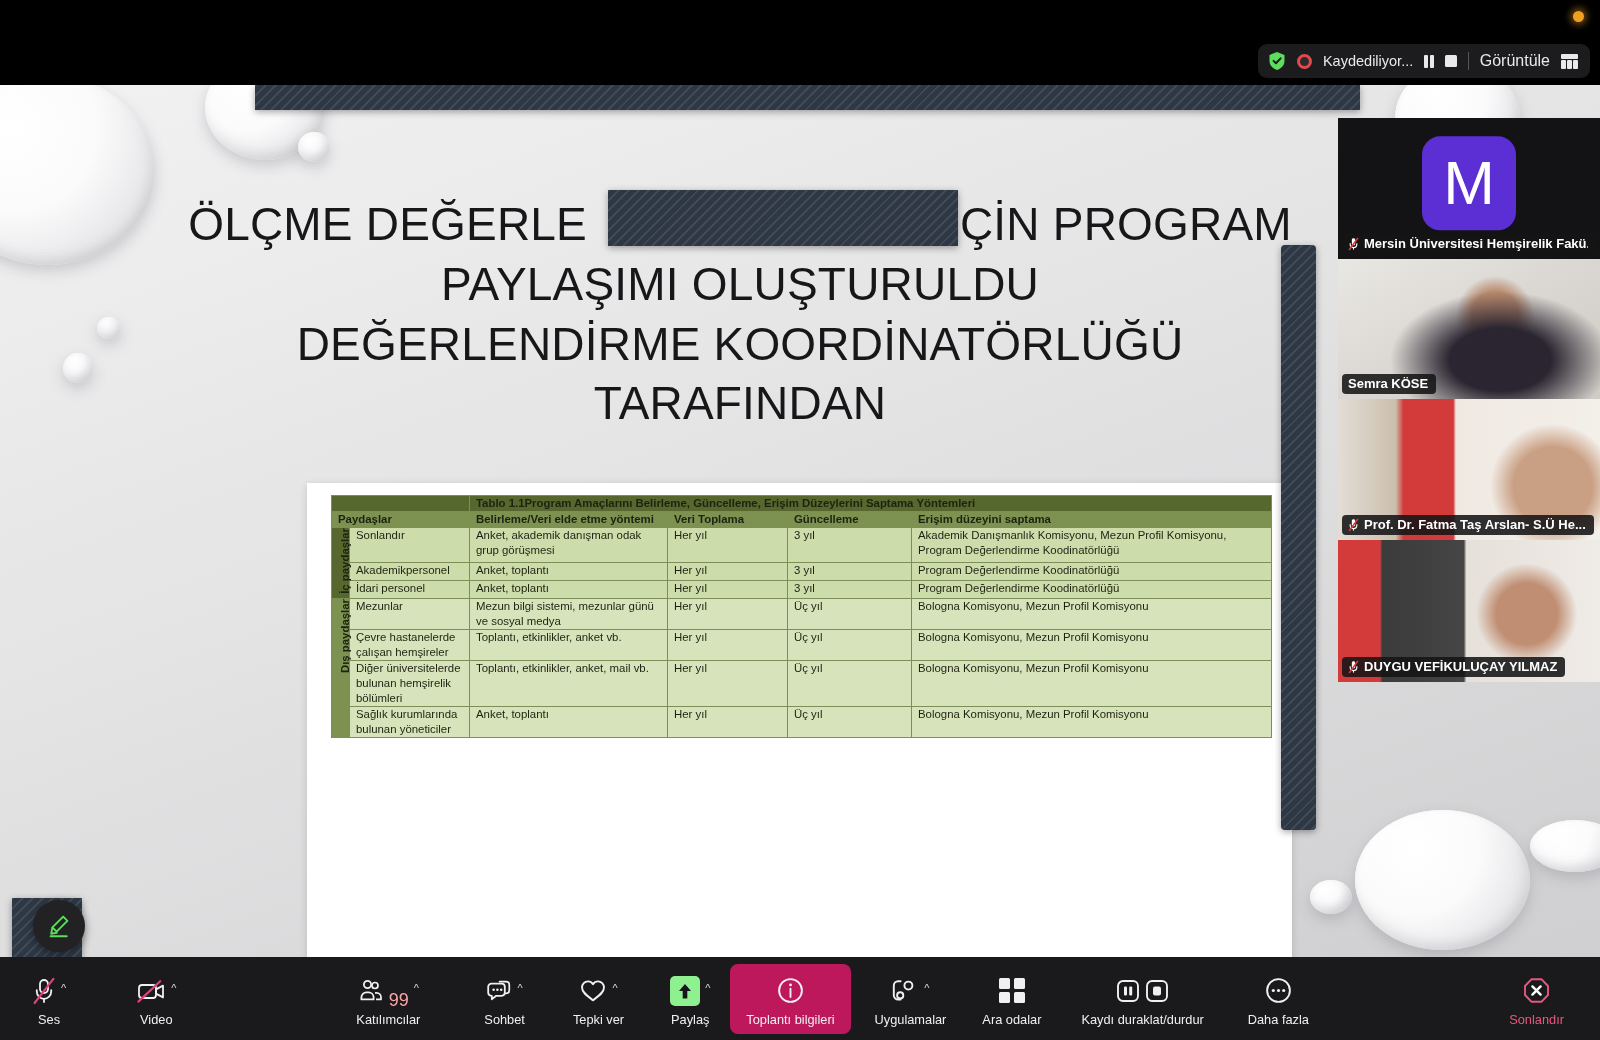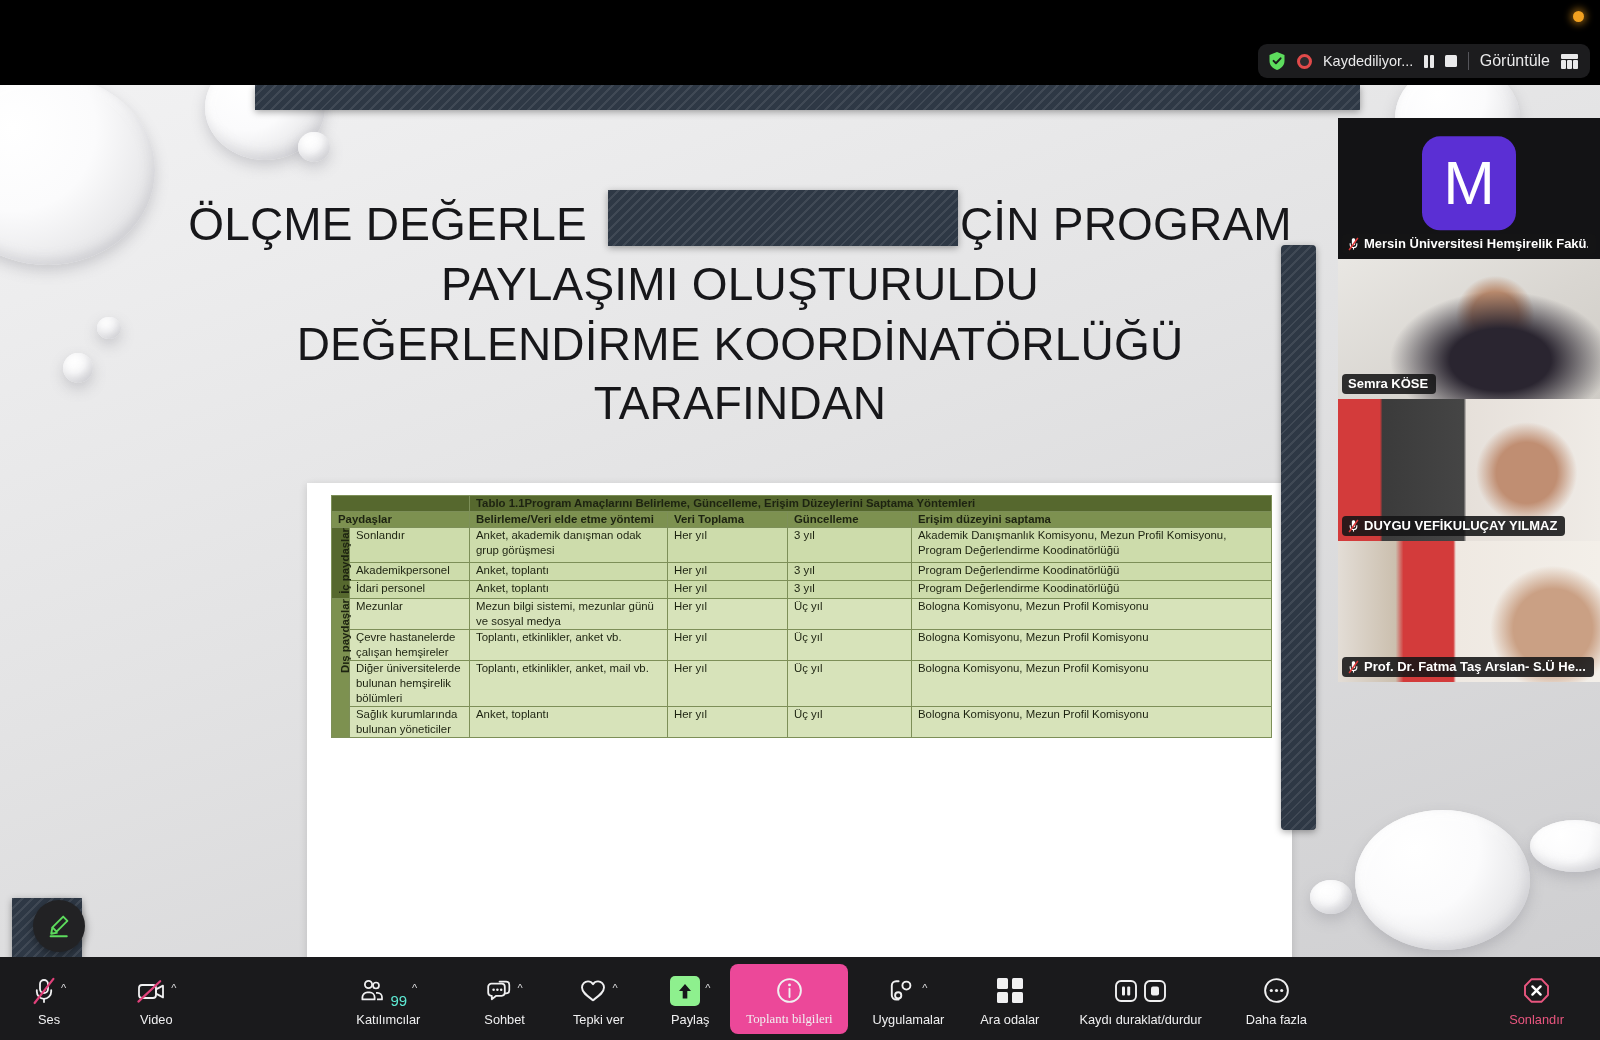--- a/index.html
+++ b/index.html
@@ -139,24 +139,24 @@
   .toolbar {
     position: absolute; left: 0; bottom: 0; width: 1600px; height: 83px;
     background: #1a1a1c; display: flex; align-items: center;
   }
   .tb-item {
     display: flex; flex-direction: column; align-items: center; justify-content: center;
     gap: 5px; height: 70px; color: #f0f0f1; position: relative;
     padding: 4px 6px 0; border-radius: 8px;
   }
   .tb-item .lbl { font-size: 12.8px; white-space: nowrap; }
-  .tb-item.active { background: #ec4899; font-family: Liberation Serif, serif; }
+  .tb-item.active { background: #be185d; }
   .tb-icorow { display: flex; align-items: center; gap: 5px; height: 32px; }
   .caret { font-size: 11px; color: #dcdcde; line-height: 1; transform: translateY(-2px); }
-  .count { font-size: 15px; color: #5eead4; margin-top: 20px; }
+  .count { font-size: 18px; color: #fca5a5; margin-top: 20px; }
   .end-label { color: #e9567f; }
 
   .pencil-fab {
     position: absolute; left: 33px; bottom: 88px; width: 52px; height: 52px;
     border-radius: 50%; background: #222224;
     display: flex; align-items: center; justify-content: center;
     box-shadow: 0 3px 10px rgba(0,0,0,.4);
   }
 </style>
 </head>
@@ -324,50 +324,50 @@
     <div class="ptile speaking" style="height:140px;">
       <div class="vidbg" style="background:
             radial-gradient(ellipse at 62% 72%, #2a2530 0%, #2a2530 22%, rgba(42,37,48,0) 48%),
             radial-gradient(circle at 60% 40%, #b98a6d 0%, #b98a6d 13%, rgba(185,138,109,0) 22%),
             linear-gradient(150deg,#e9e7e3 0%, #d9d6d1 55%, #cfccc6 100%);"></div>
       <div class="namebar">
         <span>Semra KÖSE</span>
       </div>
     </div>
 
+    <div class="ptile" style="height:141px;">
+      <div class="vidbg" style="background:
+            radial-gradient(circle at 82% 62%, #caa084 0%, #caa084 17%, rgba(202,160,132,0) 27%),
+            linear-gradient(90deg,#e3ddd6 0%, #cbbfae 22%, #d33b3b 25%, #d33b3b 44%, #efe9e2 45%, #f3efe9 100%);"></div>
+      <div class="namebar">
+        <svg class="mutemic" viewBox="0 0 12 16">
+          <path d="M6 1.3c1.1 0 1.9.8 1.9 1.9v4.4c0 1.1-.8 1.9-1.9 1.9s-1.9-.8-1.9-1.9V3.2c0-1.1.8-1.9 1.9-1.9z" fill="#fff"></path>
+          <path d="M2.2 7.1v1.1c0 2.1 1.7 3.8 3.8 3.8s3.8-1.7 3.8-3.8V7.1" stroke="#fff" stroke-width="1.3" fill="none"></path>
+          <path d="M6 12v2.4" stroke="#fff" stroke-width="1.3"></path>
+          <path d="M1 14.8 L11 1.2" stroke="#e03a3a" stroke-width="1.7"></path>
+        </svg>
+        <span>Prof. Dr. Fatma Taş Arslan- S.Ü He...</span>
+      </div>
+    </div>
+
     <div class="ptile" style="height:142px;">
       <div class="vidbg" style="background:
             radial-gradient(circle at 72% 52%, #c08e72 0%, #c08e72 15%, rgba(192,142,114,0) 25%),
             linear-gradient(90deg,#d33b3b 0%, #d33b3b 16%, #3b3b3b 17%, #454545 48%, #e6e0da 49%, #efebe6 100%);"></div>
       <div class="namebar">
         <svg class="mutemic" viewBox="0 0 12 16">
           <path d="M6 1.3c1.1 0 1.9.8 1.9 1.9v4.4c0 1.1-.8 1.9-1.9 1.9s-1.9-.8-1.9-1.9V3.2c0-1.1.8-1.9 1.9-1.9z" fill="#fff"></path>
           <path d="M2.2 7.1v1.1c0 2.1 1.7 3.8 3.8 3.8s3.8-1.7 3.8-3.8V7.1" stroke="#fff" stroke-width="1.3" fill="none"></path>
           <path d="M6 12v2.4" stroke="#fff" stroke-width="1.3"></path>
           <path d="M1 14.8 L11 1.2" stroke="#e03a3a" stroke-width="1.7"></path>
         </svg>
         <span>DUYGU VEFİKULUÇAY YILMAZ</span>
       </div>
     </div>
 
-    <div class="ptile" style="height:141px;">
-      <div class="vidbg" style="background:
-            radial-gradient(circle at 82% 62%, #caa084 0%, #caa084 17%, rgba(202,160,132,0) 27%),
-            linear-gradient(90deg,#e3ddd6 0%, #cbbfae 22%, #d33b3b 25%, #d33b3b 44%, #efe9e2 45%, #f3efe9 100%);"></div>
-      <div class="namebar">
-        <svg class="mutemic" viewBox="0 0 12 16">
-          <path d="M6 1.3c1.1 0 1.9.8 1.9 1.9v4.4c0 1.1-.8 1.9-1.9 1.9s-1.9-.8-1.9-1.9V3.2c0-1.1.8-1.9 1.9-1.9z" fill="#fff"></path>
-          <path d="M2.2 7.1v1.1c0 2.1 1.7 3.8 3.8 3.8s3.8-1.7 3.8-3.8V7.1" stroke="#fff" stroke-width="1.3" fill="none"></path>
-          <path d="M6 12v2.4" stroke="#fff" stroke-width="1.3"></path>
-          <path d="M1 14.8 L11 1.2" stroke="#e03a3a" stroke-width="1.7"></path>
-        </svg>
-        <span>Prof. Dr. Fatma Taş Arslan- S.Ü He...</span>
-      </div>
-    </div>
-
   </div>
 
   <div class="pencil-fab">
     <svg width="26" height="26" viewBox="0 0 26 26">
       <path d="M17.2 3.6 L21.4 7.8 L10.6 18.6 L6.4 14.4 Z" stroke="#5ddc5d" stroke-width="1.9" fill="none" stroke-linejoin="round"></path>
       <path d="M6.4 14.4 L5.2 20.8 L11.6 19.6" stroke="#5ddc5d" stroke-width="1.9" fill="none" stroke-linejoin="round"></path>
       <path d="M4.6 23.2 H20.8" stroke="#5ddc5d" stroke-width="1.9" stroke-linecap="round"></path>
     </svg>
   </div>
 

